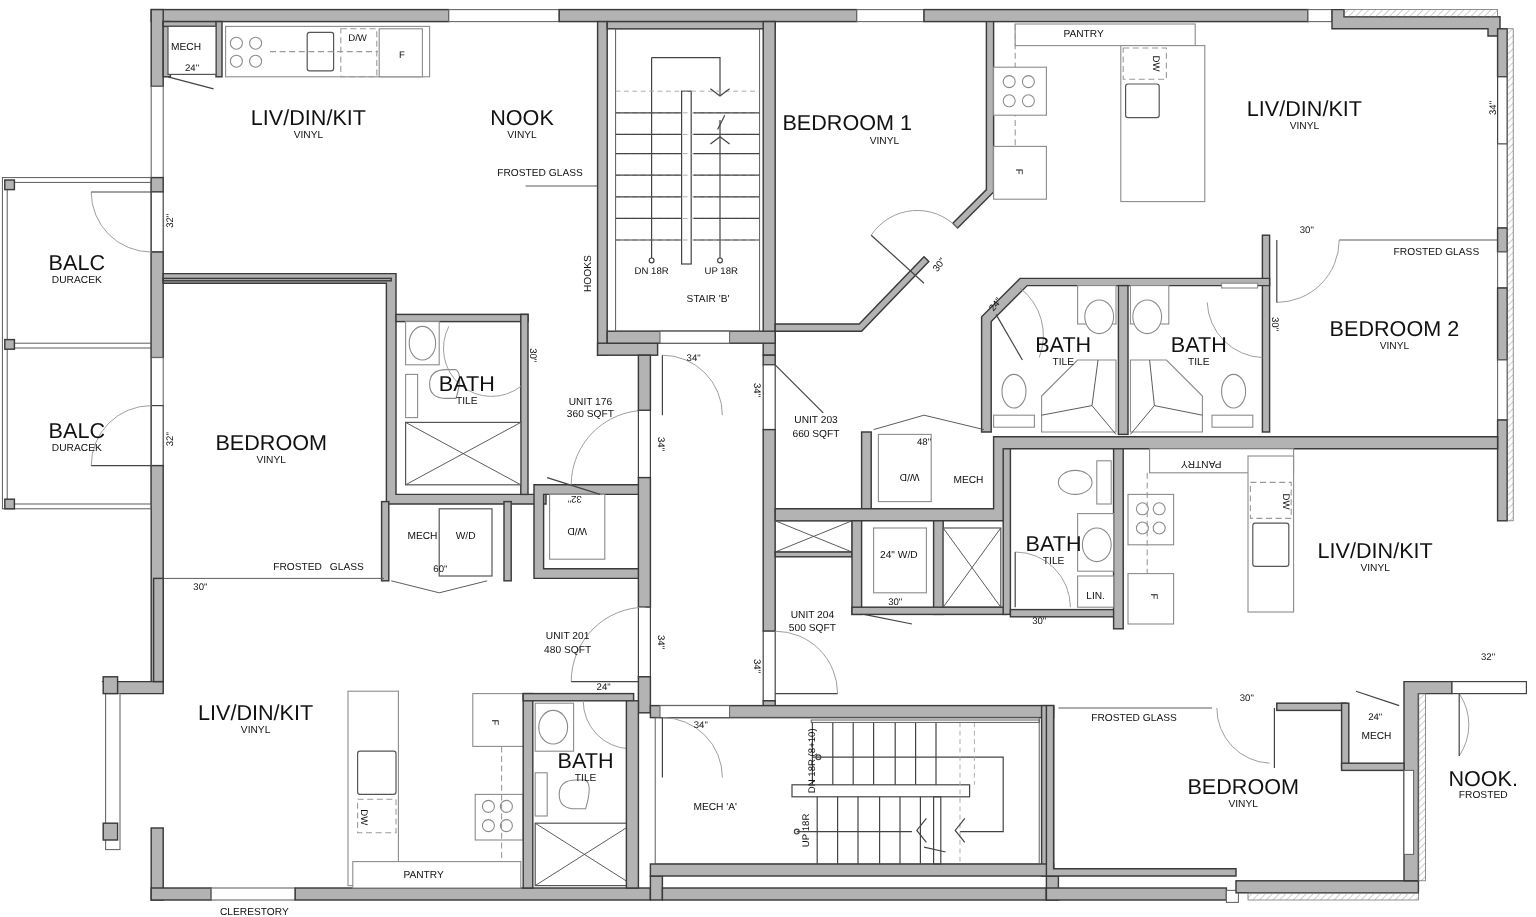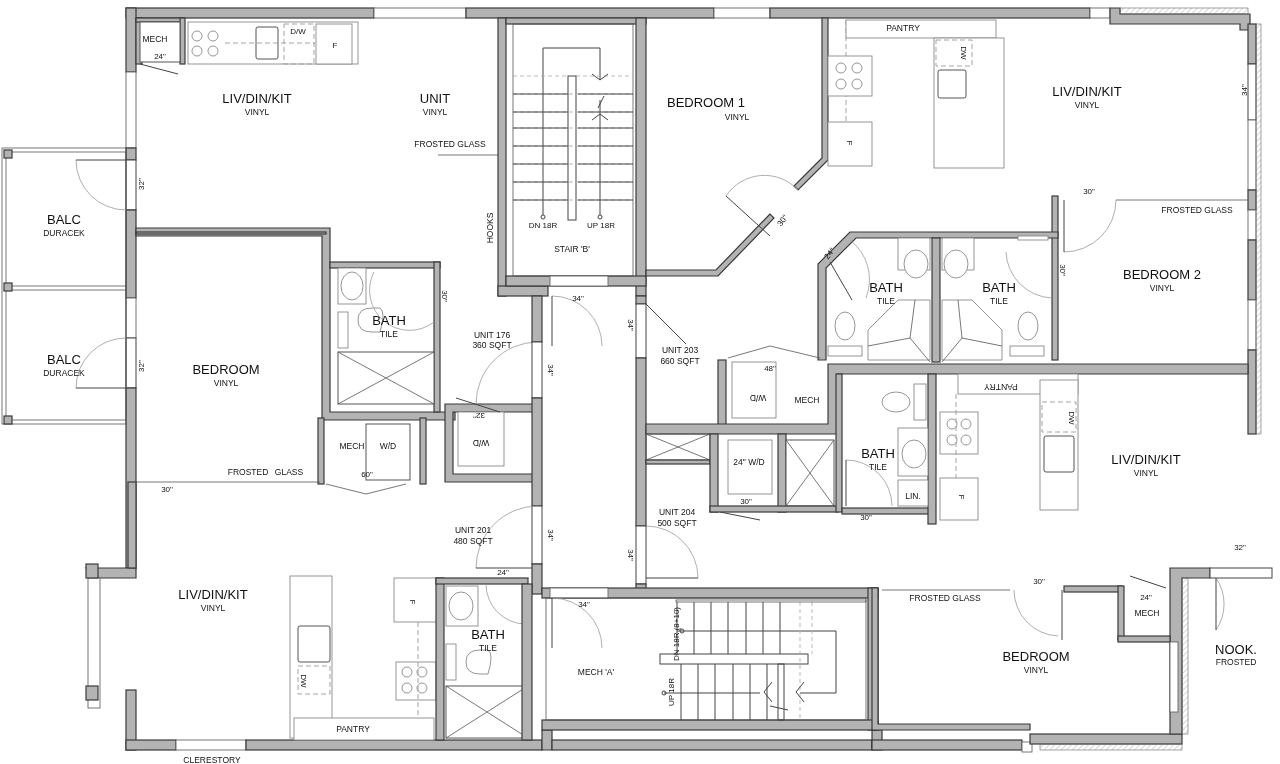--- a/index.html
+++ b/index.html
@@ -11,21 +11,21 @@
   .fix{fill:#fff;stroke:#8a8a8a;stroke-width:0.9;}
   .fixd{fill:#fff;stroke:#555;stroke-width:1;}
   .dash{fill:none;stroke:#9a9a9a;stroke-width:0.9;stroke-dasharray:5 3;}
   .arc{fill:none;stroke:#9a9a9a;stroke-width:0.8;}
   .door{fill:#fff;stroke:#444;stroke-width:1;}
   .win{fill:#fff;stroke:#666;stroke-width:0.9;}
   .stair{fill:none;stroke:#444;stroke-width:1;}
   .stairdash{fill:none;stroke:#aaa;stroke-width:0.8;stroke-dasharray:4 3;}
   .hatch{fill:url(#hatch);stroke:#666;stroke-width:0.6;}
   .lbl{position:absolute;white-space:nowrap;color:#111;text-align:center;transform:translate(-50%,-50%);line-height:1;}
-  .room{font-size:13px;}
+  .room{font-size:18px;}
   .sub{font-size:8.5px;}
   .note{font-size:8.5px;}
   .dim{font-size:8px;}
   .rot90{transform:translate(-50%,-50%) rotate(90deg);}
   .rot-90{transform:translate(-50%,-50%) rotate(-90deg);}
   .rot180{transform:translate(-50%,-50%) rotate(180deg);}
   .rot-45{transform:translate(-50%,-50%) rotate(-52deg);}
 </style>
 </head>
 <body>
@@ -383,21 +383,21 @@
 </svg>
 
 <div id="labels">
 
   <div class="lbl note" style="left:155px;top:39px">MECH</div>
   <div class="lbl dim" style="left:160px;top:57px">24"</div>
   <div class="lbl dim" style="left:298px;top:32px">D/W</div>
   <div class="lbl dim" style="left:335px;top:46px">F</div>
   <div class="lbl room" style="left:257px;top:98px">LIV/DIN/KIT</div>
   <div class="lbl sub" style="left:257px;top:112px">VINYL</div>
-  <div class="lbl room" style="left:435px;top:98px">UNIT</div>
+  <div class="lbl room" style="left:435px;top:98px">NOOK</div>
   <div class="lbl sub" style="left:435px;top:112px">VINYL</div>
   <div class="lbl note" style="left:450px;top:144px">FROSTED GLASS</div>
   <div class="lbl note rot-90" style="left:490px;top:228px">HOOKS</div>
   <div class="lbl dim rot-90" style="left:142px;top:184px">32"</div>
   <div class="lbl room" style="left:64px;top:219px">BALC</div>
   <div class="lbl sub" style="left:64px;top:233px">DURACEK</div>
   <div class="lbl room" style="left:64px;top:359px">BALC</div>
   <div class="lbl sub" style="left:64px;top:373px">DURACEK</div>
   <div class="lbl dim rot-90" style="left:142px;top:366px">32"</div>
   <div class="lbl room" style="left:226px;top:369px">BEDROOM</div>
@@ -411,21 +411,21 @@
   <div class="lbl note" style="left:352px;top:446px">MECH</div>
   <div class="lbl note" style="left:388px;top:446px">W/D</div>
   <div class="lbl dim" style="left:367px;top:475px">60"</div>
   <div class="lbl note rot180" style="left:481px;top:443px">W/D</div>
   <div class="lbl dim rot180" style="left:479px;top:415px">32"</div>
   <div class="lbl note" style="left:492px;top:335px">UNIT 176</div>
   <div class="lbl note" style="left:492px;top:345px">360 SQFT</div>
 
   <div class="lbl dim" style="left:543px;top:226px">DN 18R</div>
   <div class="lbl dim" style="left:601px;top:226px">UP 18R</div>
-  <div class="lbl note" style="left:572px;top:249px">STAIR 'B'</div>
+  <div class="lbl note" style="left:590px;top:249px">STAIR 'B'</div>
   <div class="lbl dim" style="left:578px;top:299px">34"</div>
   <div class="lbl dim rot90" style="left:550px;top:370px">34"</div>
   <div class="lbl dim rot90" style="left:630px;top:325px">34"</div>
   <div class="lbl dim rot90" style="left:550px;top:535px">34"</div>
   <div class="lbl dim rot90" style="left:630px;top:555px">34"</div>
 
   <div class="lbl note" style="left:680px;top:350px">UNIT 203</div>
   <div class="lbl note" style="left:680px;top:361px">660 SQFT</div>
   <div class="lbl room" style="left:706px;top:102px">BEDROOM 1</div>
   <div class="lbl sub" style="left:737px;top:117px">VINYL</div>

